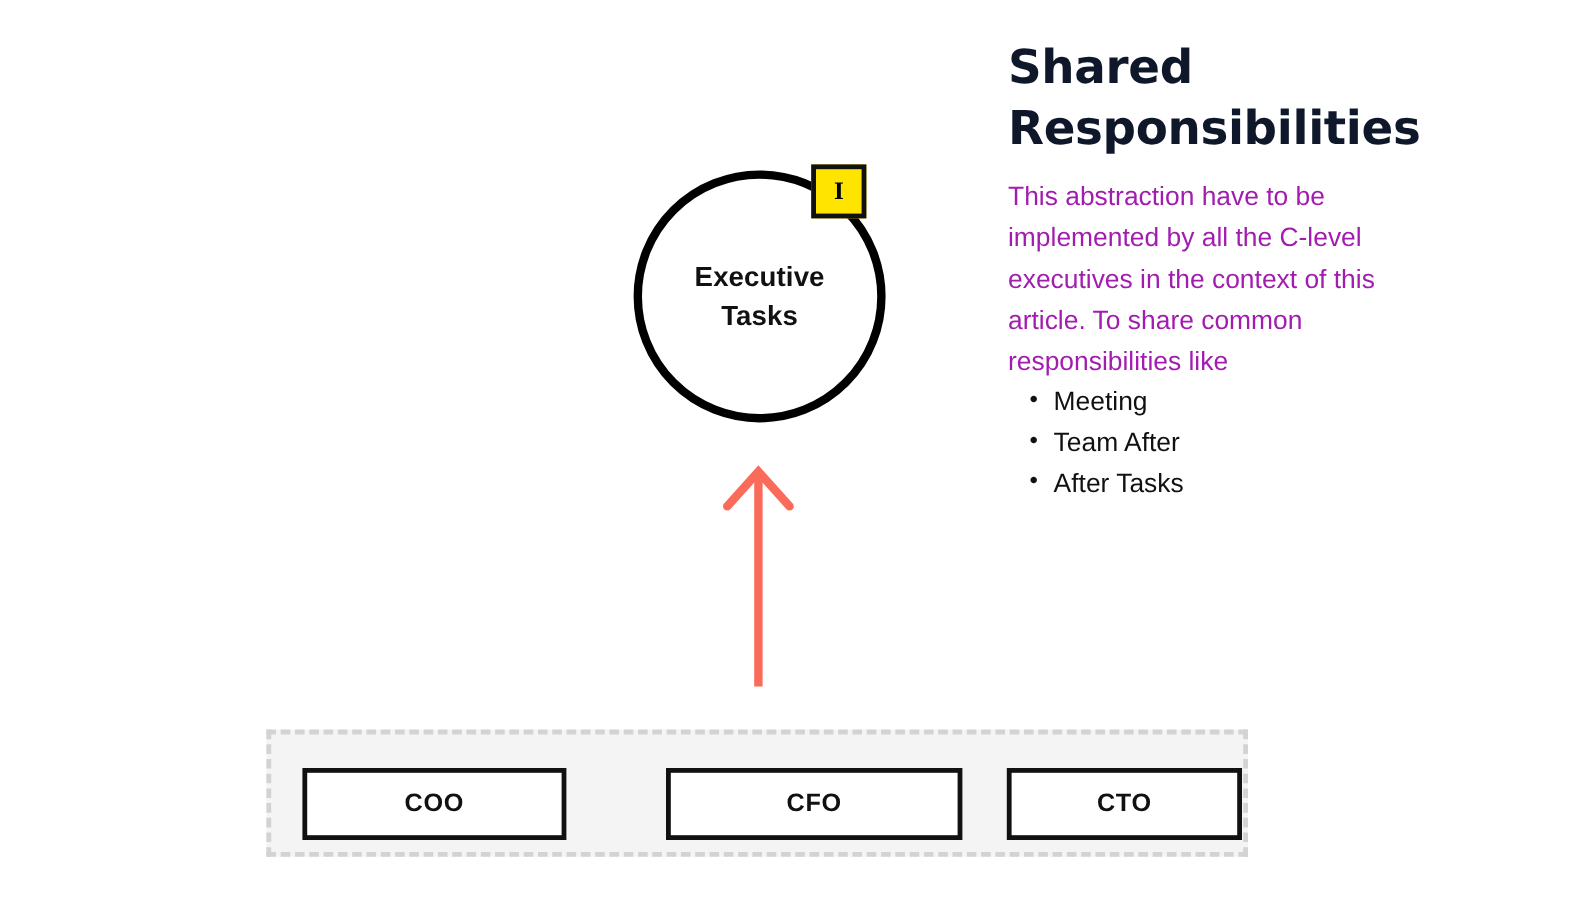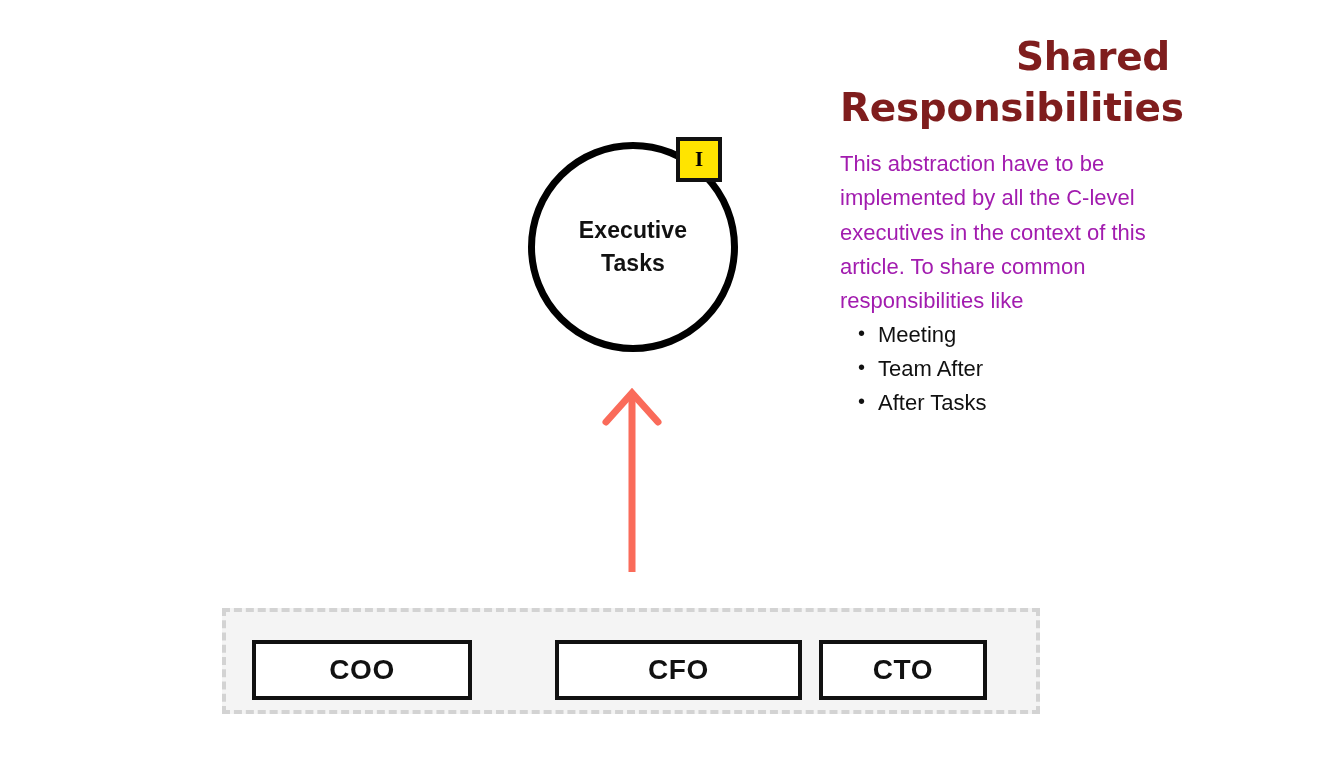--- a/index.html
+++ b/index.html
@@ -111,45 +111,44 @@
     background: #ffffff;
     border: 4px solid #111111;
     box-sizing: border-box;
     display: flex;
     align-items: center;
     justify-content: center;
   }
   .cxo-box .cxo-label {
     font-family: "Liberation Sans", sans-serif;
     font-weight: 700;
-    font-size: 28px;
+    font-size: 21px;
     letter-spacing: .6px;
     color: #111111;
   }
   #cxo-box-0 { left: 26px;  width: 220px; }
   #cxo-box-1 { left: 329px; width: 247px; }
-  #cxo-box-2 { left: 593px; width: 168px; }
+  #cxo-box-2 { left: 613px; width: 196px; }
 
   
   #text-column {
     position: absolute;
     left: 840px;
     top: 32px;
     width: 370px;
   }
   #panel-title {
     font-family: "DejaVu Sans", sans-serif;
     font-weight: 700;
     font-size: 39px;
     line-height: 1.30;
     letter-spacing: -0.3px;
-    color: #7f1d1d;
+    color: #0f172a;
     margin: 0 0 14px 0;
     max-width: 330px;
-    text-align: right;
   }
   #panel-body {
     font-family: "Liberation Sans", sans-serif;
     font-weight: 400;
     font-size: 22px;
     line-height: 1.55;
     color: #a21caf;
     margin: 0;
     max-width: 356px;
   }

